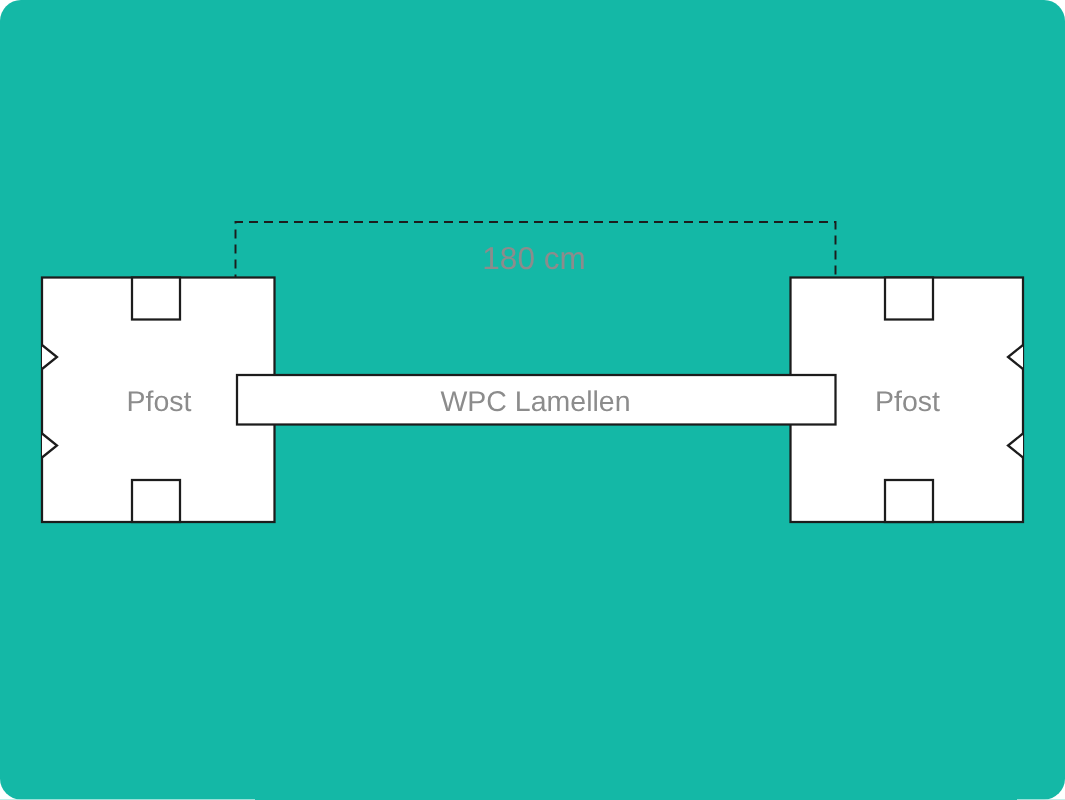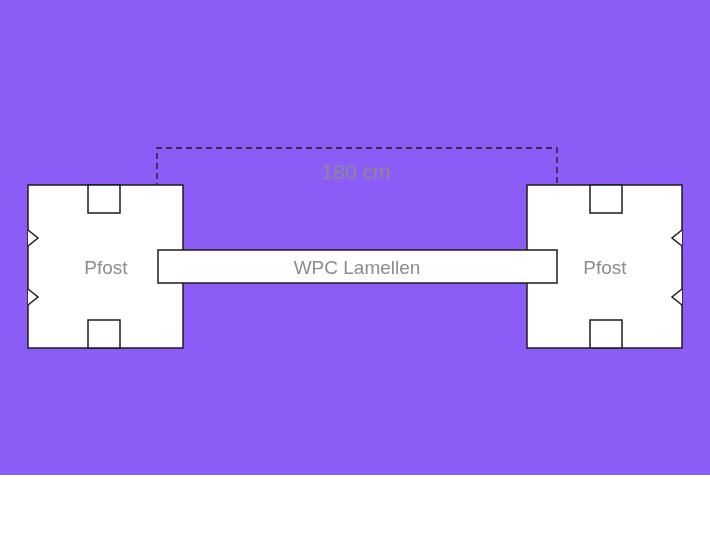--- a/index.html
+++ b/index.html
@@ -3,23 +3,24 @@
 <meta charset="utf-8">
 <style>
   html, body {
     margin: 0;
     padding: 0;
     background: #ffffff;
   }
   .canvas {
     position: relative;
     width: 710px;
-    height: 475px;
-    background: #8b5cf6;
+    height: 533px;
+    background: #14b8a6;
     overflow: hidden;
+    border-radius: 14px;
   }
   svg {
     display: block;
   }
   svg text {
     font-family: "Liberation Sans", "DejaVu Sans", sans-serif;
   }
 </style>
 </head>
 <body>

